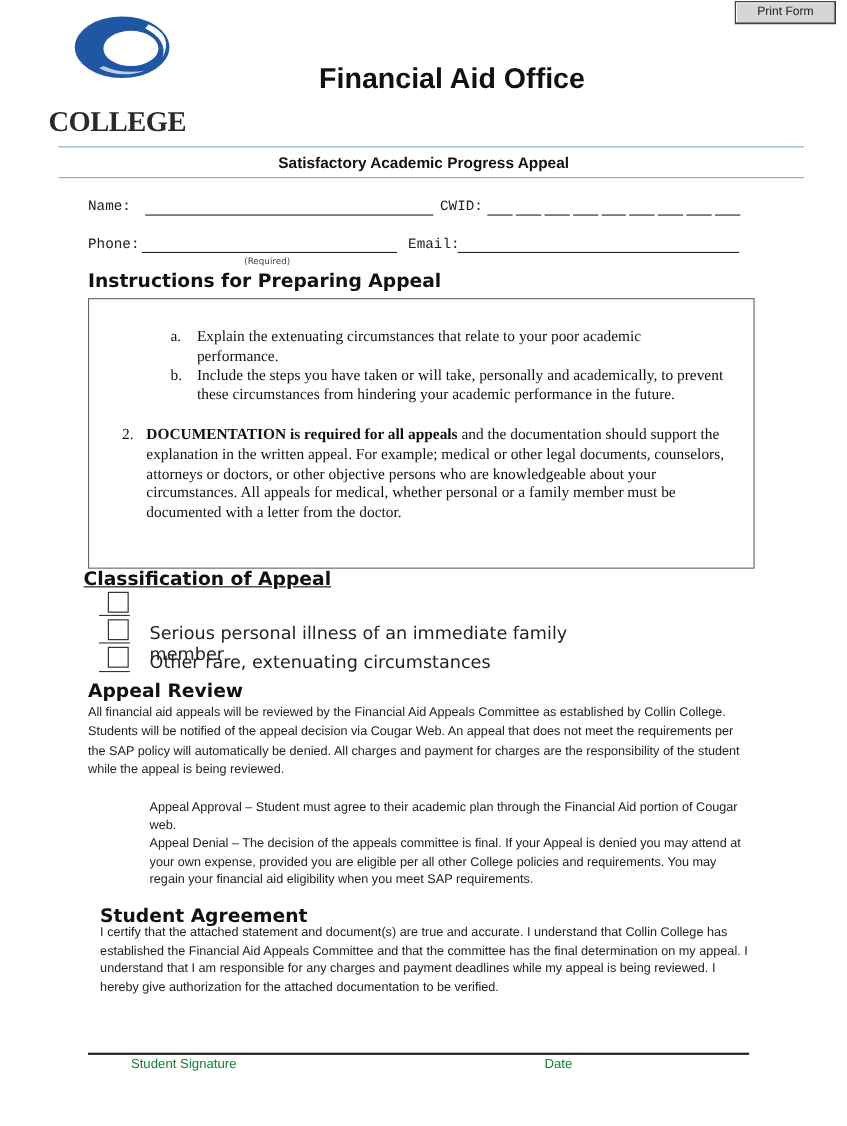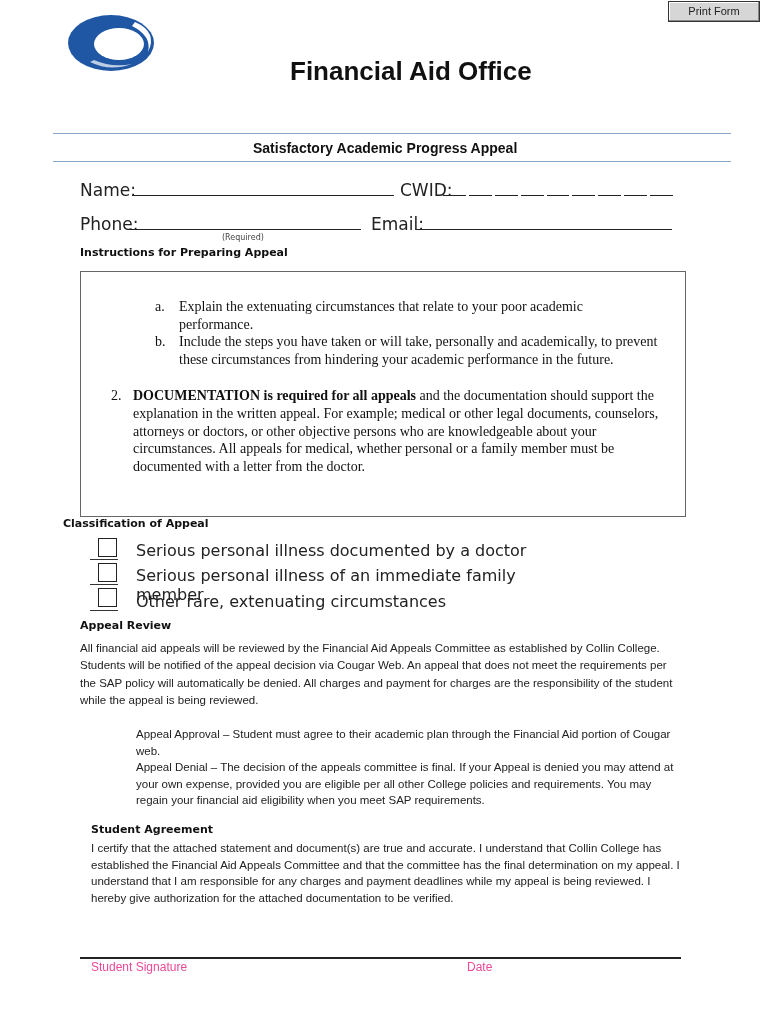--- a/index.html
+++ b/index.html
@@ -12,51 +12,52 @@
   .print-btn { left:668px; top:1px; width:90px; height:19px; background:#d6d6d6; border:1px solid #333; box-shadow: inset -1px -1px 0 #888, inset 1px 1px 0 #fff; font-size:11px; text-align:center; line-height:19px; color:#222; cursor:pointer; }
 
   .logo { left:40px; top:10px; width:140px; height:115px; }
   .logo-text { font-family:"Liberation Serif", serif; font-weight:bold; color:#2a2a2a; letter-spacing:-0.5px; }
 
   .main-title { left:290px; top:56px; font-size:26px; font-weight:bold; }
 
   .rule { height:0; border-top:1.5px solid #8aa6c8; }
   .sub-title { left:253px; top:140px; font-size:14px; font-weight:bold; }
 
-  .field-label { font-size:17px; color:#222; }
+  .field-label { font-size:13px; color:#222;font-family:Liberation Mono, monospace; }
   .uline { border-bottom:1px solid #222; height:0; }
   .req { font-size:8px; color:#444;padding-left:17px; }
 
-  .h-section { font-size:11px; font-weight:bold; color:#111; }
+  .h-section { font-size:17px; font-weight:bold; color:#111; }
 
   .box { left:80px; top:271px; width:604px; height:244px; border:1px solid #666; }
   .instr { font-size:14px; line-height:17.8px; color:#111; }
 
   .cb { width:17px; height:17px; border:1.5px solid #222; background:#fff; }
   .cb-line { height:0; border-top:1.2px solid #333; width:28px; }
   .cb-label { font-size:16px; color:#222; }
 
   .para { font-size:11.5px; line-height:17.3px; color:#222; }
   .para2 { font-size:11.5px; line-height:16.5px; color:#222; }
 
   .sig-line { left:80px; top:957px; width:601px; height:0; border-top:2.5px solid #222; }
-  .sig-label { font-size:12px; color:#ec4899; }
+  .sig-label { font-size:12px; color:#15803d;margin-left:28px; }
 </style>
 </head>
 <body>
 
 <div class="abs print-btn sans">Print Form</div>
 
 <div class="abs logo">
   <svg width="140" height="62" viewBox="0 0 140 62" style="position:absolute;left:0;top:0;">
     <ellipse cx="71" cy="33" rx="43" ry="28" fill="#1f57a4"></ellipse>
     <ellipse cx="79" cy="34" rx="25" ry="16" fill="#fff"></ellipse>
     <path d="M95 12 Q118 22 108 42 Q112 26 92 16 Z" fill="#fff"></path>
     <path d="M50 52 Q70 62 92 54 Q72 58 54 50 Z" fill="#fff" opacity="0.7"></path>
   </svg>
+  <div class="abs logo-text" style="left:4px; top:86px; font-size:26px;">COLLEGE</div>
 </div>
 
 <div class="abs main-title sans">Financial Aid Office</div>
 
 <div class="abs rule" style="left:53px; top:133px; width:678px;"></div>
 <div class="abs sub-title sans">Satisfactory Academic Progress Appeal</div>
 <div class="abs rule" style="left:53px; top:161px; width:678px;"></div>
 
 <div class="abs field-label dj" style="left:80px; top:180px;">Name:</div>
 <div class="abs uline" style="left:132px; top:195px; width:262px;"></div>
@@ -89,26 +90,25 @@
   <div class="abs instr serif" style="left:74px; top:61px; width:510px;">
     <span style="position:absolute; left:0;">b.</span>
     <div style="margin-left:24px;">Include the steps you have taken or will take, personally and academically, to prevent these circumstances from hindering your academic performance in the future.</div>
   </div>
   <div class="abs instr serif" style="left:30px; top:115px; width:562px;">
     <span style="position:absolute; left:0;">2.</span>
     <div style="margin-left:22px;"><b>DOCUMENTATION is required for all appeals</b><span> and the documentation should support the explanation in the written appeal. For example; medical or other legal documents, counselors, attorneys or doctors, or other objective persons who are knowledgeable about your circumstances. All appeals for medical, whether personal or a family member must be documented with a letter from the doctor.</span></div>
   </div>
 </div>
 
-<div class="abs h-section dj" style="left:63px; top:517px;">Classification of Appeal</div>
+<div class="abs h-section dj" style="left:76px; top:517px;text-decoration:underline;">Classification of Appeal</div>
 
 <div class="abs" style="left:90px; top:538px; width:460px; height:24px;">
   <div class="abs cb" style="left:8px; top:0;"></div>
   <div class="abs cb-line" style="left:0; top:21px;"></div>
-  <div class="abs cb-label dj" style="left:46px; top:3px;">Serious personal illness documented by a doctor</div>
 </div>
 <div class="abs" style="left:90px; top:563px; width:460px; height:24px;">
   <div class="abs cb" style="left:8px; top:0;"></div>
   <div class="abs cb-line" style="left:0; top:21px;"></div>
   <div class="abs cb-label dj" style="left:46px; top:3px;">Serious personal illness of an immediate family member</div>
 </div>
 <div class="abs" style="left:90px; top:588px; width:460px; height:24px;">
   <div class="abs cb" style="left:8px; top:0;"></div>
   <div class="abs cb-line" style="left:0; top:22px;"></div>
   <div class="abs cb-label dj" style="left:46px; top:4px;">Other rare, extenuating circumstances</div>

